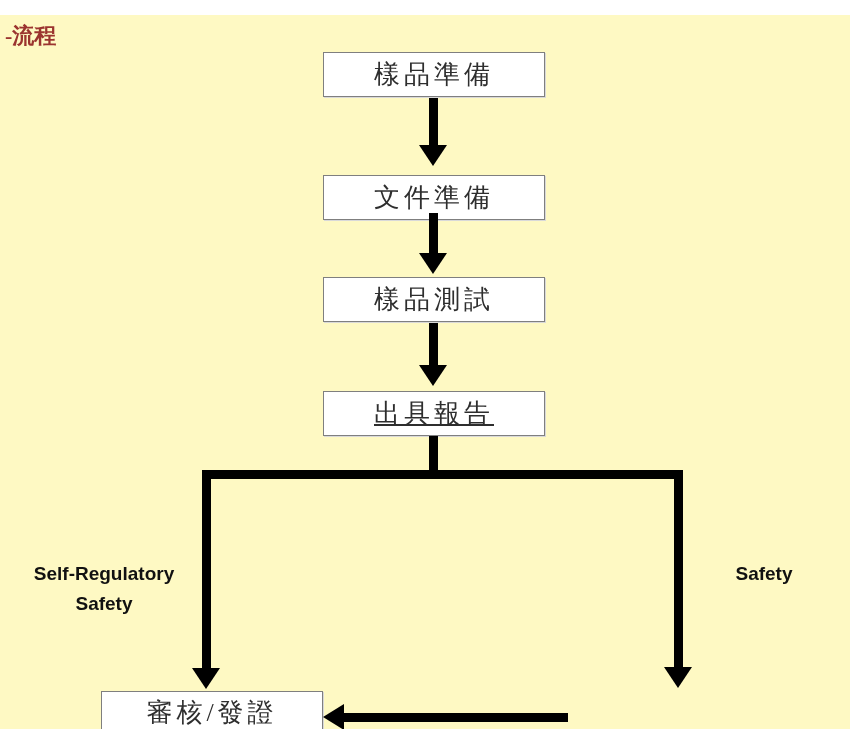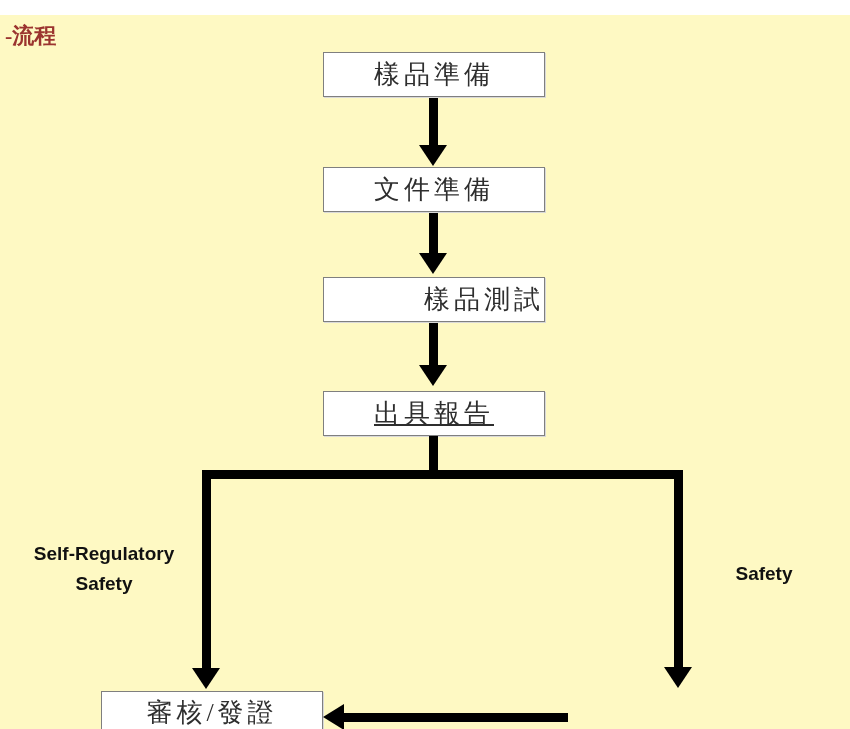--- a/index.html
+++ b/index.html
@@ -67,39 +67,39 @@
   }
   .branch-label {
     position: absolute;
     font-family: "Liberation Sans", "DejaVu Sans", sans-serif;
     font-size: 19px;
     font-weight: 700;
     color: #111111;
     text-align: center;
     line-height: 30px;
   }
-  .label-left  { left: 5px;   top: 524px; width: 198px; text-align: center; }
+  .label-left  { left: 5px;   top: 544px; width: 198px; text-align: center; }
   .label-right { left: 680px; top: 544px; width: 168px; }
 </style>
 </head>
 <body>
 
 <div id="canvas">
 
   <div class="page-title">-流程</div>
 
   <div class="flow-box mid-box" style="top:37px;">
     <span>樣品準備</span>
   </div>
 
-  <div class="flow-box mid-box" style="top:152px;text-align:center;">
+  <div class="flow-box mid-box" style="top:160px;text-align:center;">
     <span>文件準備</span>
   </div>
 
-  <div class="flow-box mid-box" style="top:262px;justify-content:flex-end;">
+  <div class="flow-box mid-box" style="top:262px;">
     <span>樣品測試</span>
   </div>
 
   <div class="flow-box mid-box" style="top:376px;text-decoration:underline;">
     <span>出具報告</span>
   </div>
 
   <div>
     <div class="shaft-v" style="left:429px; top:83px; height:48px;"></div>
     <div class="head-down" style="left:419px; top:130px;"></div>

